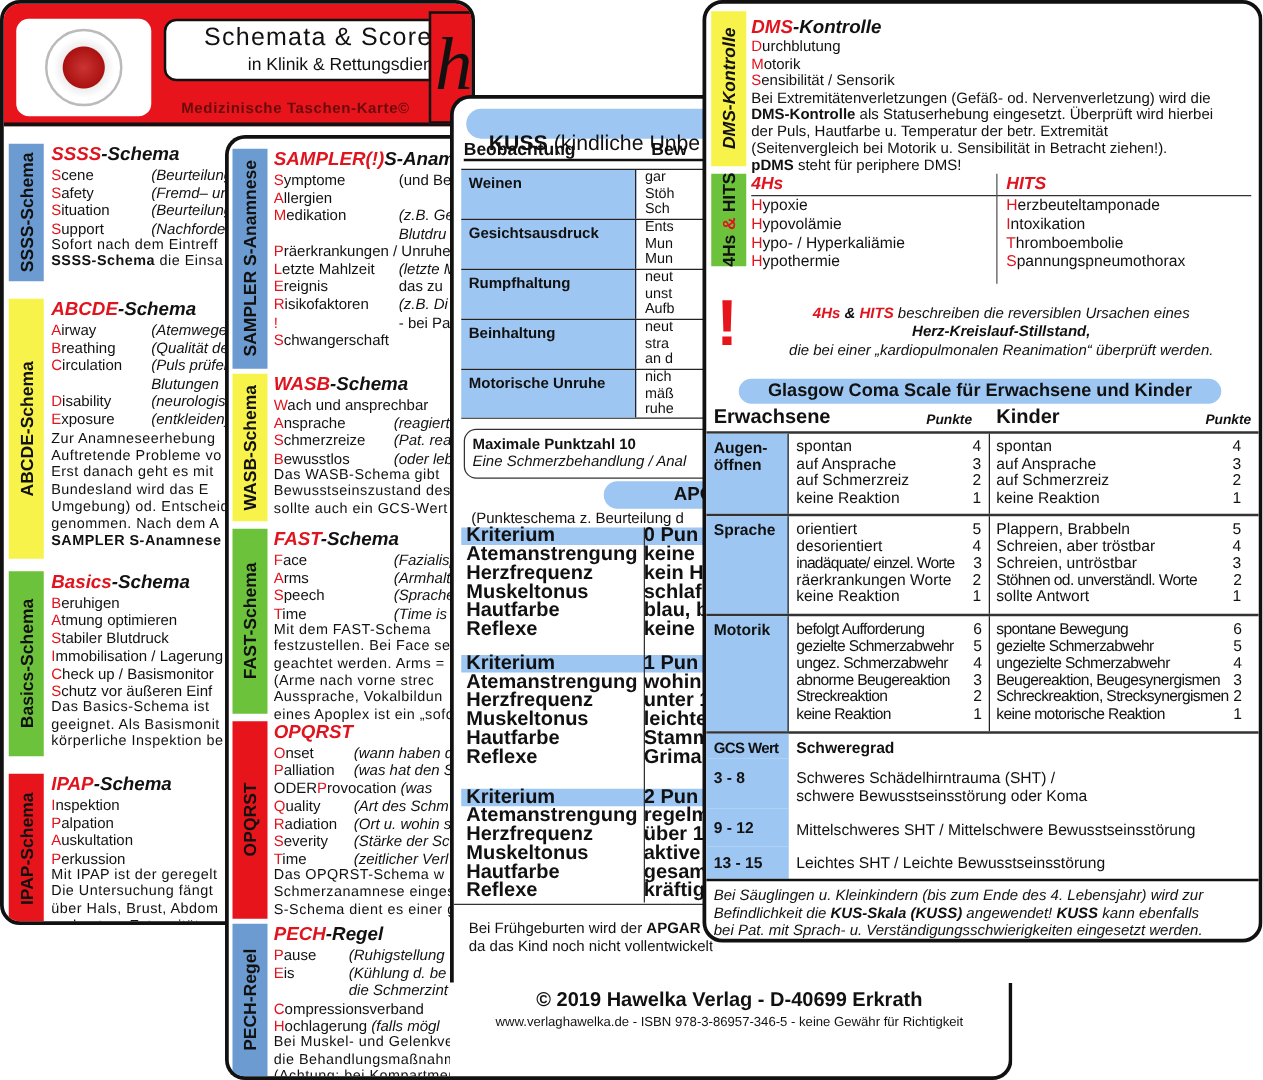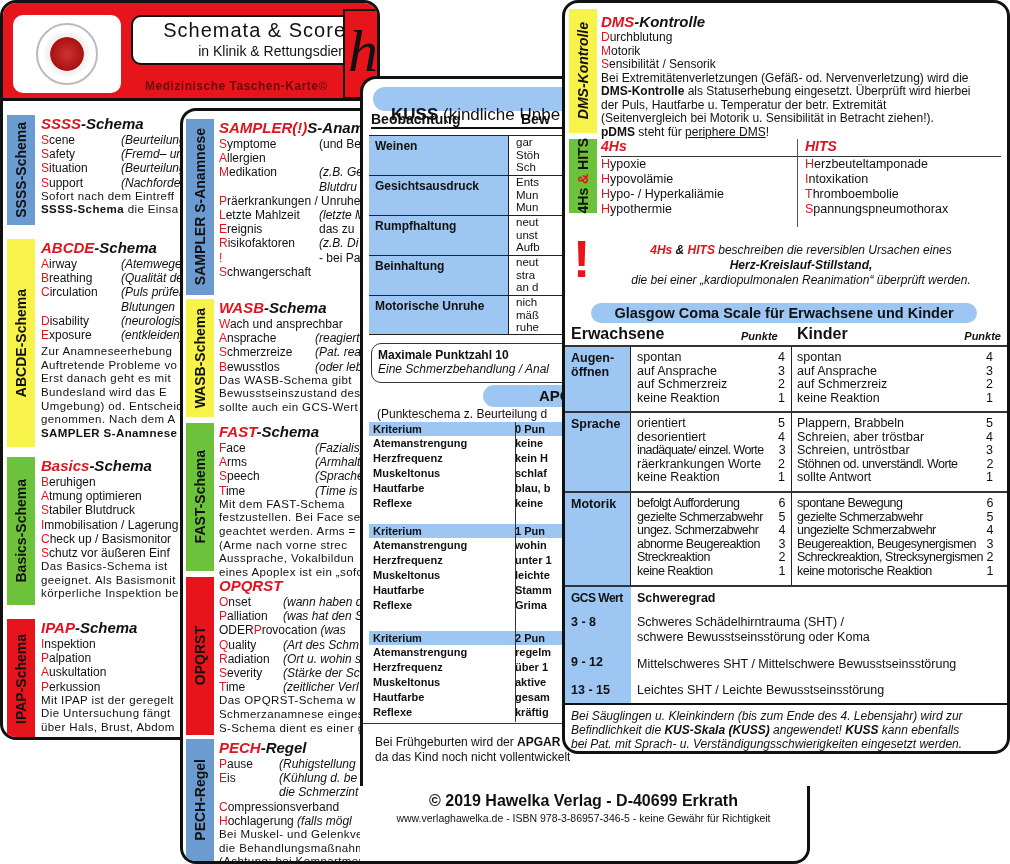--- a/index.html
+++ b/index.html
@@ -2,21 +2,21 @@
 <html><head>
 <meta charset="utf-8">
 <style>
 *{box-sizing:border-box;margin:0;padding:0}
 html,body{width:1010px;height:864px;background:#fff;overflow:hidden}
 body{position:relative;font-family:"Liberation Sans",sans-serif;color:#111}
 .card{position:absolute;background:#fff;border:3px solid #111;border-radius:16px;overflow:hidden}
 .red{color:#e0141e}
 .b{font-weight:bold}
 .i{font-style:italic}
-.u{text-decoration:underline}
+.u{}
 
 #c1{left:0;top:0;width:380px;height:740px}
 #c1 .hdr{position:absolute;left:0;top:0;width:100%;height:98px;background:#e8141b;border-bottom:3px solid #111}
 .logo{position:absolute;left:10px;top:12px;width:108px;height:78px;background:#fff;border-radius:10px;display:flex;align-items:center;justify-content:center}
 .logo .disc{width:62px;height:62px;border-radius:50%;background:radial-gradient(circle,#c33 0,#a11 40%,#eee 42%,#fff 60%);border:2px solid #bbb}
 .titlebox{position:absolute;left:128px;top:12px;width:228px;height:50px;background:#fff;border:2px solid #111;border-radius:10px;text-align:right}
 .titlebox .t1{font-size:20px;letter-spacing:1px;margin-top:2px}
 .titlebox .t2{font-size:14px;margin-top:1px}
 .subt{position:absolute;left:142px;top:76px;font-size:12px;font-weight:bold;color:#6a0b0b;letter-spacing:.5px}
 .sec{position:absolute;left:0;width:100%}
@@ -32,21 +32,21 @@
 #c2{left:180px;top:108px;width:190px;height:756px;border-radius:16px 0 0 16px;border-right:none}
 #c2 .vtab{left:3px}
 #c2 .body{left:36px;right:-200px}
 
 #c3{left:360px;top:76px;width:210px;height:788px;border-radius:16px 0 0 16px;border-right:none}
 .pill{position:absolute;background:#9dc6f2;border-radius:14px;font-weight:bold;color:#111}
 .kuss-hdr{position:absolute;top:32px;left:8px;width:300px;font-size:14px;font-weight:bold;border-bottom:2px solid #111}
 .kuss-row{position:absolute;left:6px;width:210px;height:40px;border-top:1.5px solid #222;font-size:12px}
 .kuss-row .lc{position:absolute;left:0;top:0;width:140px;height:100%;background:#9dc6f2;font-weight:bold;padding:3px 6px;border-right:1.5px solid #222}
 .kuss-row .rc{position:absolute;left:147px;top:0;font-size:11.5px;line-height:12.5px}
-.apg{position:absolute;left:6px;width:210px;font-size:11px}
+.apg{position:absolute;left:6px;width:210px;font-size:16px}
 .apg .kr{background:#9dc6f2;height:14px;font-weight:bold;line-height:14px;padding-left:4px;position:relative}
 .apg .kr span.r{position:absolute;left:146px}
 .apg .ln{height:15px;line-height:15px;padding-left:4px;font-weight:bold;position:relative}
 .apg .ln span.r{position:absolute;left:146px;font-weight:bold}
 .maxbox{position:absolute;left:8px;top:264px;width:260px;height:40px;border:1.5px solid #333;border-radius:10px;font-size:12px;padding:4px 6px;line-height:14px}
 
 #c4{left:562px;top:0;width:448px;height:754px}
 .gcs{position:absolute;left:0;right:0;font-size:12.5px}
 .gcs .lc{position:absolute;left:0;width:66px;background:#9dc6f2;font-weight:bold;padding:4px 6px;height:100%;line-height:14px;border-right:1.5px solid #222}
 .gcs .col{position:absolute;line-height:13.6px;padding-top:4px}

